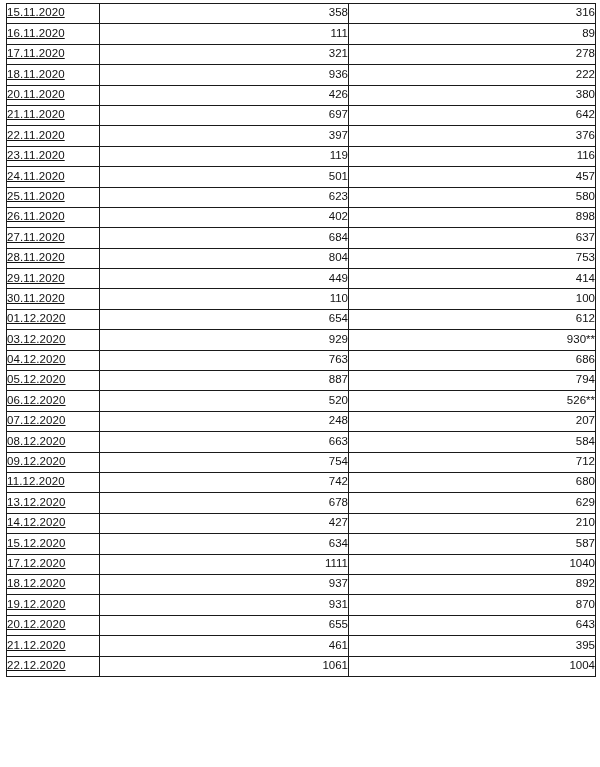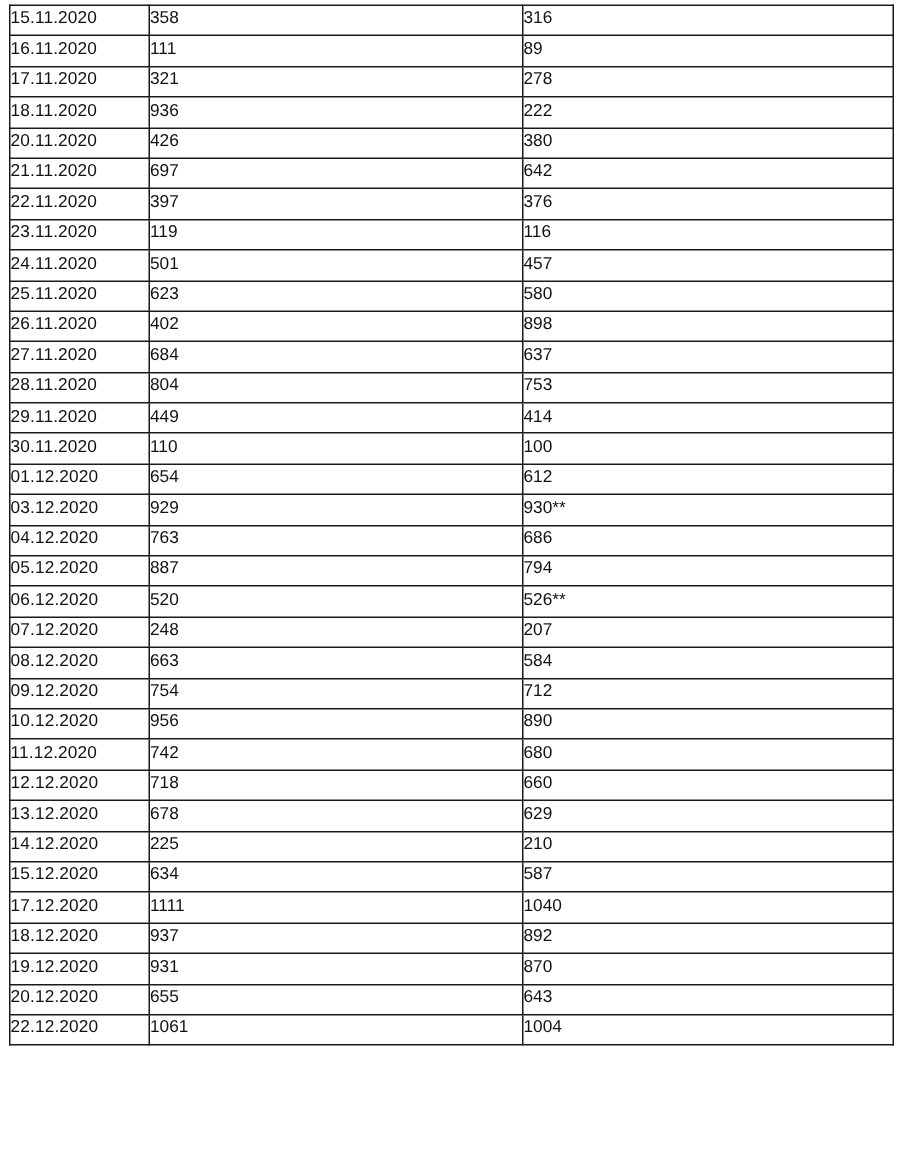--- a/index.html
+++ b/index.html
@@ -35,28 +35,29 @@
     padding: 0 0 1px 0;
     vertical-align: middle;
     font-family: "Liberation Sans", sans-serif;
     color: #111111;
   }
   td.col-date {
     width: 92px;
     text-align: left;
     padding-left: 5px;
     letter-spacing: 0.1px;
+    text-decoration: underline;
   }
   td.col-a {
     width: 248px;
-    text-align: left;
+    text-align: right;
   }
   td.col-b {
     width: 246px;
-    text-align: left;
+    text-align: right;
   }
   
   .page::after {
     content: "";
     position: absolute;
     inset: 0;
     pointer-events: none;
     background: transparent;
   }
 </style>
@@ -175,42 +176,32 @@
           <td class="col-date">08.12.2020</td>
           <td class="col-a">663</td>
           <td class="col-b">584</td>
         </tr>
         <tr>
           <td class="col-date">09.12.2020</td>
           <td class="col-a">754</td>
           <td class="col-b">712</td>
         </tr>
         <tr>
-          <td class="col-date">10.12.2020</td>
-          <td class="col-a">956</td>
-          <td class="col-b">890</td>
-        </tr>
-        <tr>
           <td class="col-date">11.12.2020</td>
           <td class="col-a">742</td>
           <td class="col-b">680</td>
         </tr>
         <tr>
-          <td class="col-date">12.12.2020</td>
-          <td class="col-a">718</td>
-          <td class="col-b">660</td>
-        </tr>
-        <tr>
           <td class="col-date">13.12.2020</td>
           <td class="col-a">678</td>
           <td class="col-b">629</td>
         </tr>
         <tr>
           <td class="col-date">14.12.2020</td>
-          <td class="col-a">225</td>
+          <td class="col-a">427</td>
           <td class="col-b">210</td>
         </tr>
         <tr>
           <td class="col-date">15.12.2020</td>
           <td class="col-a">634</td>
           <td class="col-b">587</td>
         </tr>
         <tr>
           <td class="col-date">17.12.2020</td>
           <td class="col-a">1111</td>
@@ -223,20 +214,25 @@
         </tr>
         <tr>
           <td class="col-date">19.12.2020</td>
           <td class="col-a">931</td>
           <td class="col-b">870</td>
         </tr>
         <tr>
           <td class="col-date">20.12.2020</td>
           <td class="col-a">655</td>
           <td class="col-b">643</td>
+        </tr>
+        <tr>
+          <td class="col-date">21.12.2020</td>
+          <td class="col-a">461</td>
+          <td class="col-b">395</td>
         </tr>
         <tr>
           <td class="col-date">22.12.2020</td>
           <td class="col-a">1061</td>
           <td class="col-b">1004</td>
         </tr>
       </tbody>
   </table>
 </div>
 

